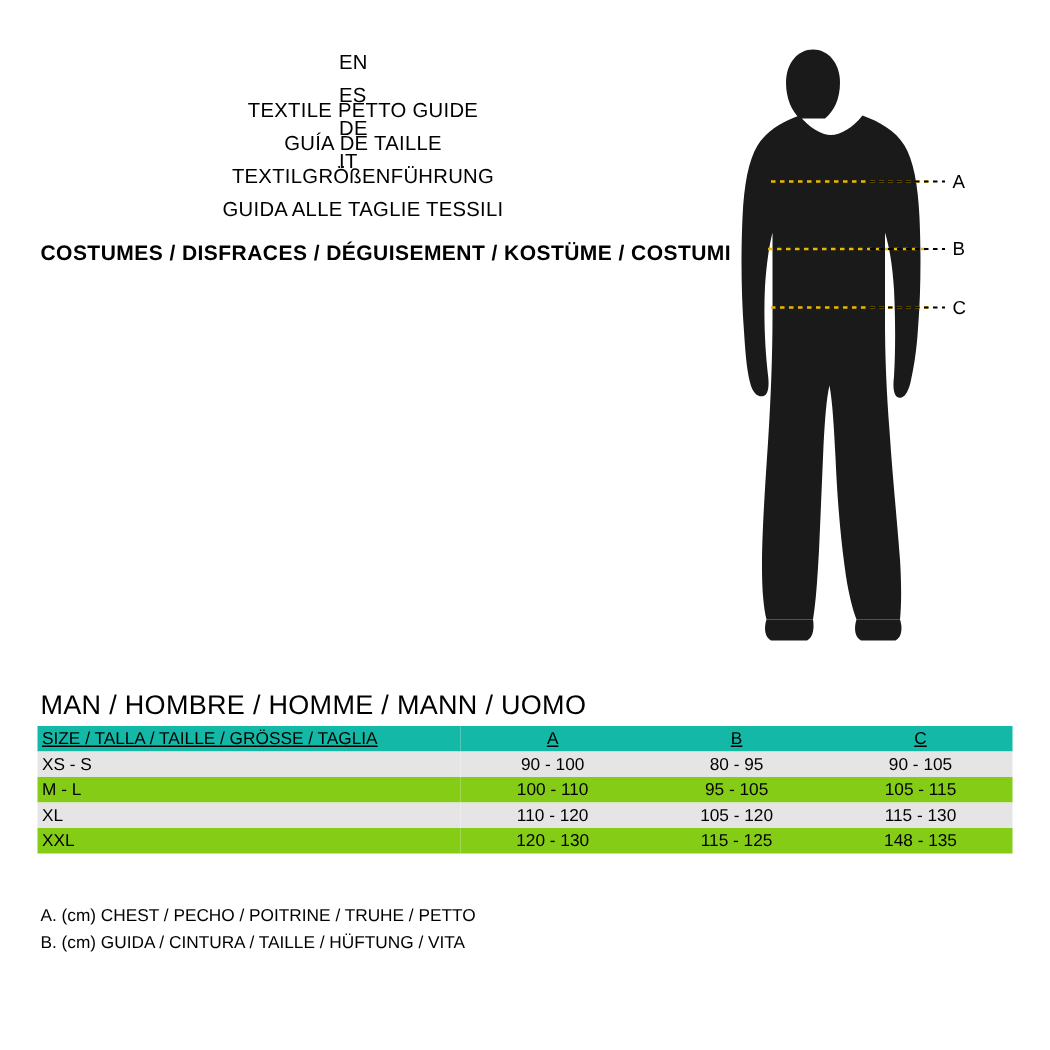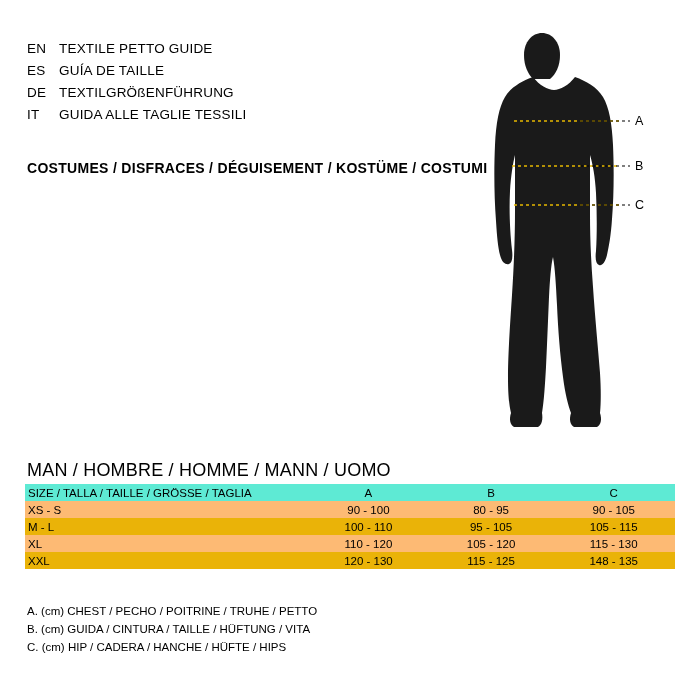--- a/index.html
+++ b/index.html
@@ -24,24 +24,25 @@
 
   
   .lang-block {
     position: absolute;
     left: 27px;
     top: 34px;
     width: 430px;
   }
   .lang-row {
     display: flex;
-    align-items: flex-end;
+    align-items: center;
     height: 22px;
     font-size: 13.5px;
     letter-spacing: 0.2px;
+    flex-direction: column;
   }
   .lang-code {
     width: 32px;
     flex: 0 0 32px;
   }
   .lang-text {
     flex: 1 1 auto;
   }
 
   .costumes-line {
@@ -111,27 +112,28 @@
   table.size-table td.c-size {
     width: 280px;
     padding-left: 3px;
   }
   table.size-table th.c-col,
   table.size-table td.c-col {
     width: 123px;
     text-align: center;
   }
   tr.head-row {
-    background: #5eead4;
+    background: #14b8a6;
+    text-decoration: underline;
   }
   tr.row-odd {
-    background: #fdba74;
+    background: #e5e5e5;
   }
   tr.row-even {
-    background: #eab308;
+    background: #84cc16;
   }
 
   
   .notes {
     position: absolute;
     left: 27px;
     top: 602px;
     font-size: 11.5px;
     line-height: 18px;
   }
@@ -262,16 +264,15 @@
         <td class="c-col">120 - 130</td>
         <td class="c-col">115 - 125</td>
         <td class="c-col">148 - 135</td>
       </tr>
     </tbody>
   </table>
 
   <div class="notes">
     <div class="note-row">A. (cm) CHEST / PECHO / POITRINE / TRUHE / PETTO</div>
     <div class="note-row">B. (cm) GUIDA / CINTURA / TAILLE / HÜFTUNG / VITA</div>
-    <div class="note-row">C. (cm) HIP / CADERA / HANCHE / HÜFTE / HIPS</div>
   </div>
 
 </div>
 
 </body></html>

